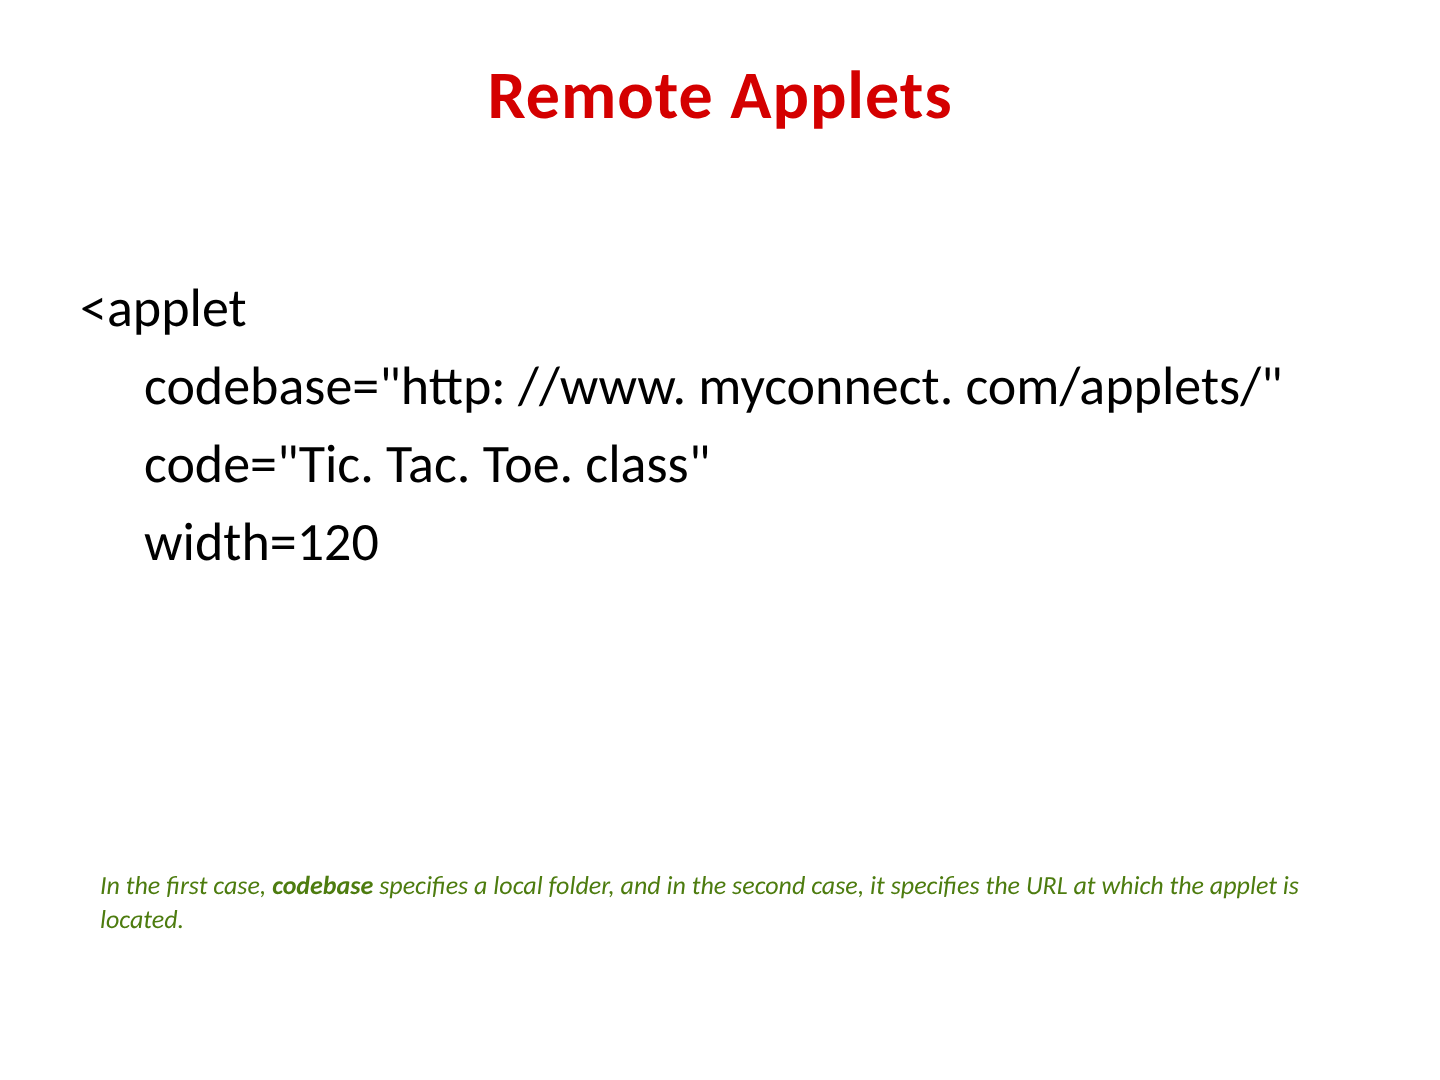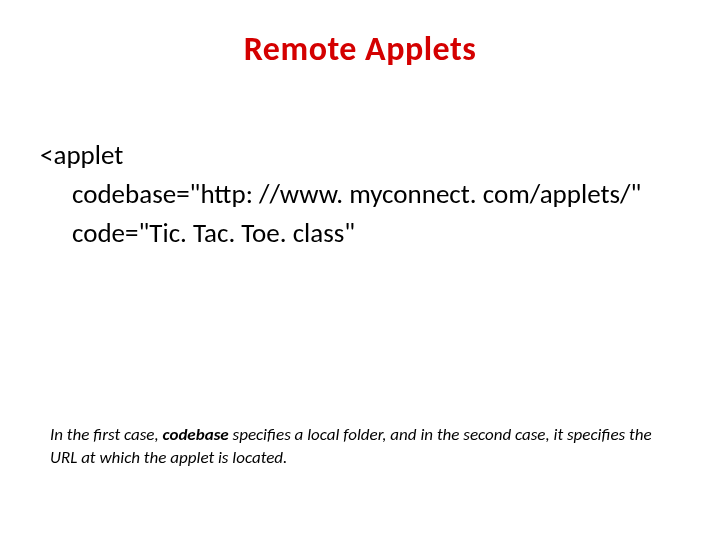--- a/index.html
+++ b/index.html
@@ -41,39 +41,40 @@
     white-space: nowrap;
   }
   .indent {
     padding-left: 32px;
   }
   .note {
     position: absolute;
     left: 50px;
     right: 50px;
     bottom: 70px;
-    font-size: 17px;
+    font-size: 13px;
     font-style: italic;
-    color: #000000;
+    color: #4d7c0f;
     line-height: 1.35;
   }
   .note .bold {
     font-weight: 700;
   }
 </style>
 </head>
 <body>
 
 <div class="slide">
 
   <div class="title">Remote Applets</div>
 
   <div class="code-block">
     <div class="code-line">&lt;applet</div>
     <div class="code-line indent">codebase="http: //www. myconnect. com/applets/"</div>
     <div class="code-line indent">code="Tic. Tac. Toe. class"</div>
+    <div class="code-line indent">width=120</div>
   </div>
 
   <div class="note">
     <span>In the first case, </span><span class="bold">codebase</span><span> specifies a local folder, and in the second case, it specifies the URL at which the applet is located.</span>
   </div>
 
 </div>
 
 </body></html>

